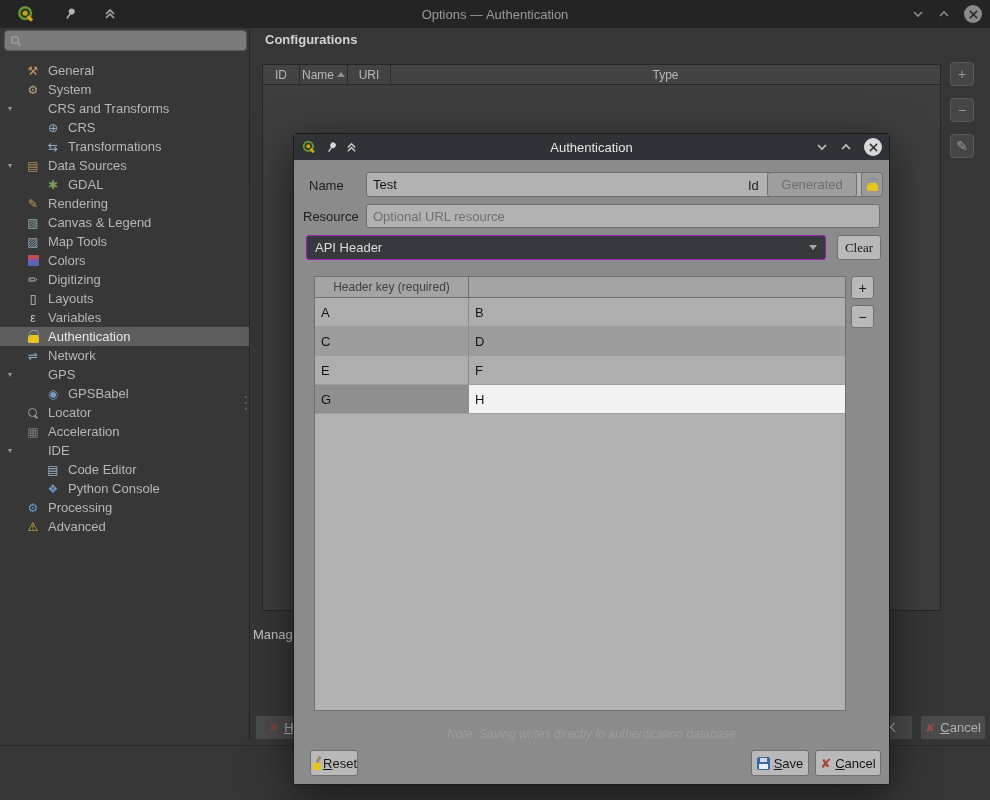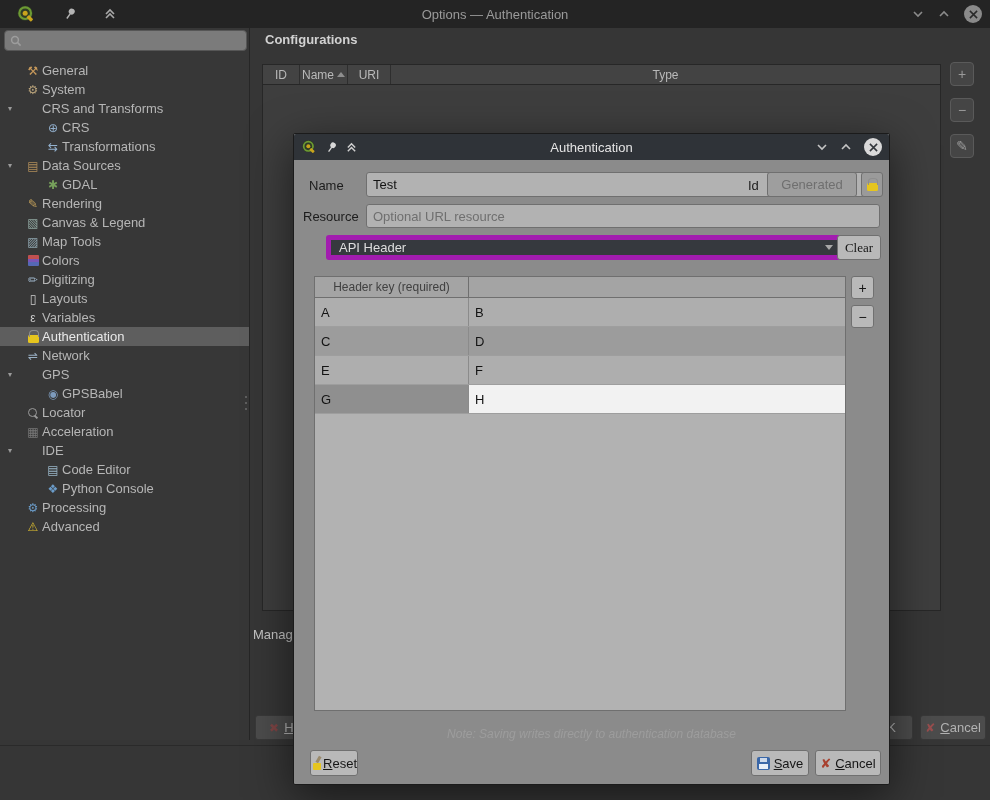--- a/index.html
+++ b/index.html
@@ -39,21 +39,21 @@
     font-family:inherit;
   }
   .searchbox .mag { position:absolute; left:5px; top:4px; }
   .tree { position:absolute; left:0; top:33px; width:249px; }
   .tree-item { display:flex; align-items:center; height:19px; color:#b6b6b6; cursor:default; }
   .tree-item.selected { background:#5e5e5e; color:#e9e9e9; }
   .tree-item.lvl0, .tree-item.lvl1 { padding-left:8px; }
   .tree-item.lvl2 { padding-left:28px; }
   .exp { width:16px; font-size:8px; color:#9a9a9a; flex:0 0 16px; }
   .ticon { width:18px; height:17px; flex:0 0 18px; display:flex; align-items:center; justify-content:center; font-size:12px; line-height:1; }
-  .tlabel { margin-left:0; white-space:nowrap; }
+  .tlabel { margin-left:6px; white-space:nowrap; }
   .splitter { position:absolute; right:2px; top:368px; display:flex; flex-direction:column; gap:4px; }
   .splitter i { width:2px; height:2px; background:#6d6d6d; border-radius:50%; }
 
   
   .config-heading { position:absolute; left:265px; top:32px; color:#d2d2d2; font-weight:bold; font-size:13px; }
   .config-table {
     position:absolute; left:262px; top:64px; width:679px; height:547px;
     background:#3e3e3e; border:1px solid #272727;
   }
   .cfg-header { display:flex; height:20px; background:#434343; border-bottom:1px solid #272727; }
@@ -99,22 +99,22 @@
   .inp::placeholder { color:#6f6f6f; opacity:1; }
   .inp.center::placeholder { text-align:center; }
   .inp:disabled { background:#9e9e9e; }
   .lockbtn {
     position:absolute; left:567px; top:38px; width:22px; height:25px;
     background:#9a9a9a; border:1px solid #6f6f6f; border-radius:3px;
     display:flex; align-items:center; justify-content:center;
   }
   .method {
     position:absolute; left:12px; top:101px; width:520px; height:25px;
-    background:#36393e; border:5px solid #a21caf; border-radius:3px;
-    color:#dedede; display:flex; align-items:center; padding:0 8px; font-size:13px;margin-left:20px;
+    background:#36393e; border:1px solid #a21caf; border-radius:3px;
+    color:#dedede; display:flex; align-items:center; padding:0 8px; font-size:13px;
   }
   .method .dd-tri { position:absolute; right:8px; width:0; height:0;
     border-left:4px solid transparent; border-right:4px solid transparent; border-top:5px solid #a8a8a8; }
   .lbtn {
     background:#b9b9b9; border:1px solid #707070; border-radius:3px;
     color:#161616; font-size:13px; display:flex; align-items:center; justify-content:center; gap:4px;
     font-family:inherit;
   }
   .lbtn u { text-decoration:underline; }
   .clearbtn { position:absolute; left:543px; top:101px; width:44px; height:25px;font-family:Liberation Serif, serif; }

